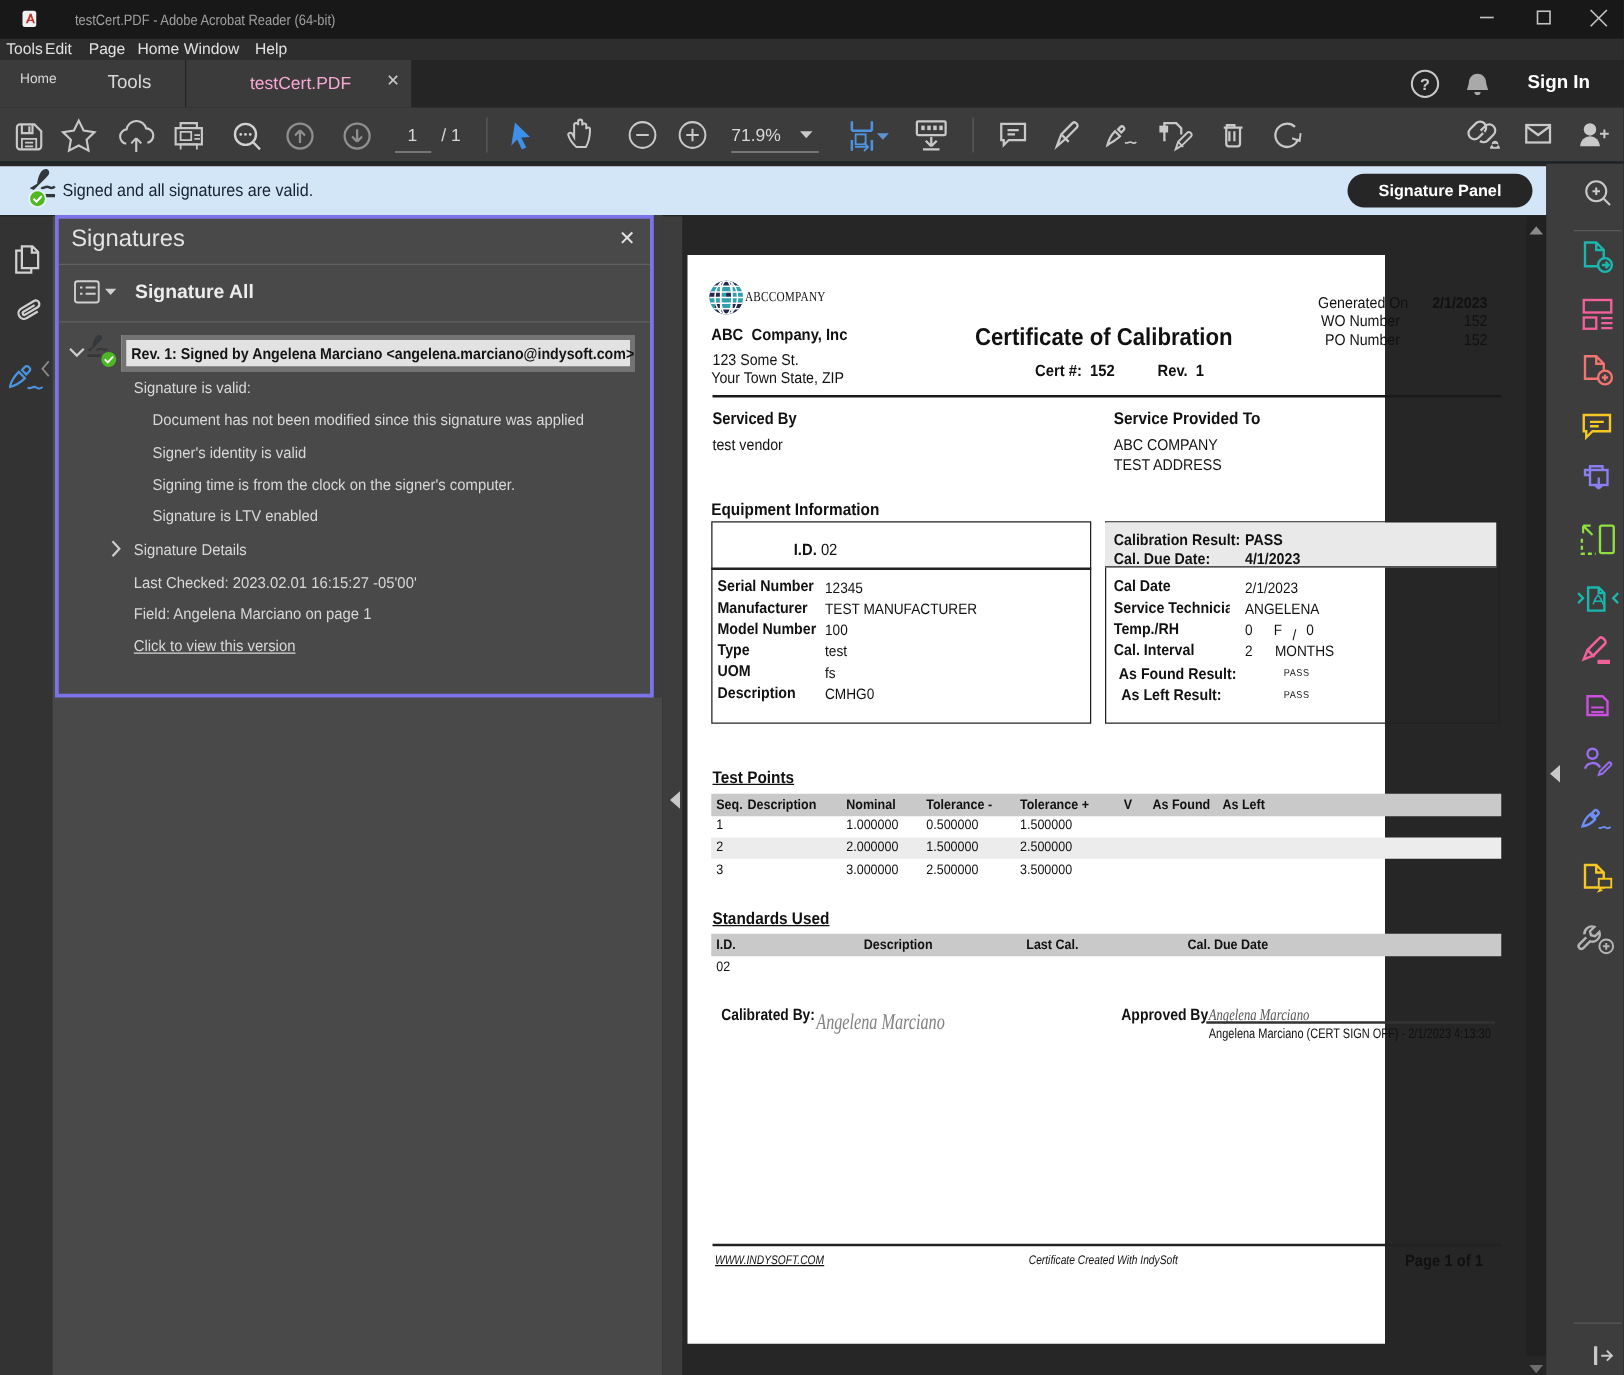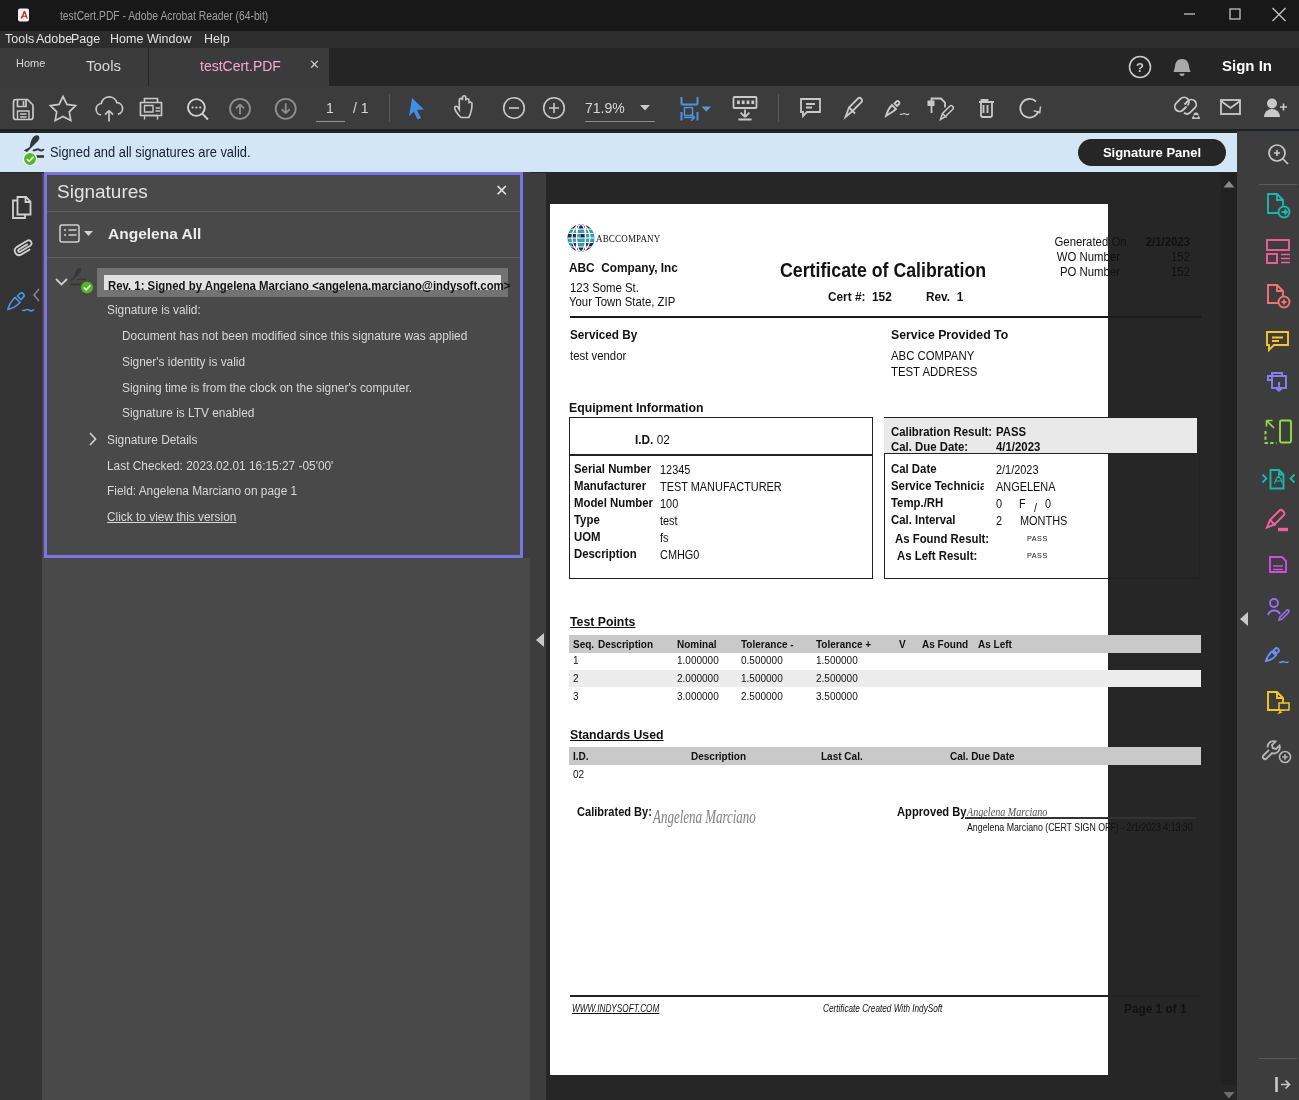--- a/index.html
+++ b/index.html
@@ -23,21 +23,21 @@
      text-align:center; line-height:27px; }
 
   
   #leftrail { left:0; top:173px; width:42px; height:927px; background:#333333; }
   #panelcol { left:42px; top:173px; width:488px; height:927px; background:#494949; }
   #gutter { left:530px; top:173px; width:16px; height:927px; background:#3d3d3d; }
   #sigpanel { left:44px; top:172px; width:479px; height:386px; background:#494949;
      border:3.5px solid #7b74e8; }
   .pnl-hr { position:absolute; left:47px; width:473px; height:1px; background:#606060; }
   .pnl-txt { position:absolute; font-size:12.5px; color:#d8d8d8; }
-  #sigsel { position:absolute; left:97px; top:268px; width:411px; height:29px; background:#e2e2e2; border:7px solid #737373; }
+  #sigsel { position:absolute; left:97px; top:268px; width:411px; height:29px; background:#e2e2e2; border:4px solid #737373; }
   #sigsel span { position:absolute; left:4px; top:3.5px; font-size:12.5px; font-weight:bold; color:#141414; white-space:nowrap; transform:scaleX(.91); transform-origin:0 0; }
 
   
   #viewport { left:546px; top:173px; width:691px; height:927px; background:#262626; }
   #scrollbar { left:1221px; top:173px; width:16px; height:912px; background:#212121; }
   #page { left:550px; top:204px; width:558px; height:871px; background:#ffffff; color:#111; }
   #rightrail { left:1237px; top:131px; width:62px; height:969px; background:#3d3d3d; }
 
   .doc { position:absolute; white-space:nowrap; }
   span.doc, .doc span { transform:scaleX(.91); transform-origin:0 0; }
@@ -47,21 +47,21 @@
   .grayhdr { position:absolute; background:#c9c9c9; }
 </style>
 </head>
 <body>
 <div id="stage">
   <div class="abs" id="titlebar">
       <span class="ttext">testCert.PDF - Adobe Acrobat Reader (64-bit)</span>
     </div>
   <div class="abs" id="menubar">
     <span class="mitem" style="left:5px">Tools</span>
-    <span class="mitem" style="left:36px">Adobe</span>
+    <span class="mitem" style="left:36px">Edit</span>
     <span class="mitem" style="left:71px">Page</span>
     <span class="mitem" style="left:110px">Home</span>
     <span class="mitem" style="left:147px">Window</span>
     <span class="mitem" style="left:204px">Help</span>
   </div>
   <div class="abs" id="tabbar">
     <div id="hometools">
       <span style="position:absolute;left:16px;top:9px;font-size:11px;color:#d8d8d8">Home</span>
       <span style="position:absolute;left:86px;top:9px;font-size:15px;color:#d8d8d8">Tools</span>
     </div>
@@ -84,21 +84,21 @@
   <div class="abs" id="viewport"></div>
   <div class="abs" id="scrollbar"></div>
   <div class="abs" id="rightrail"></div>
 
   <div class="abs" id="sigpanel">
     <span style="position:absolute;left:10px;top:6px;font-size:19px;color:#e3e3e3">Signatures</span>
     <span style="position:absolute;left:448px;top:6px;font-size:16px;color:#e3e3e3">✕</span>
   </div>
   <div class="pnl-hr" style="top:211px"></div>
   <div class="pnl-hr" style="top:257px"></div>
-  <span class="pnl-txt b" style="left:108px;top:225px;font-size:15.5px;color:#ececec;transform:none">Angelena All</span>
+  <span class="pnl-txt b" style="left:108px;top:225px;font-size:15.5px;color:#ececec;transform:none">Signature All</span>
   <div id="sigsel">
       <span>Rev. 1: Signed by Angelena Marciano &lt;angelena.marciano@indysoft.com&gt;</span>
     </div>
   <span class="pnl-txt" style="left:107px;top:303px">Signature is valid:</span>
   <span class="pnl-txt" style="left:122px;top:329px">Document has not been modified since this signature was applied</span>
   <span class="pnl-txt" style="left:122px;top:355px">Signer's identity is valid</span>
   <span class="pnl-txt" style="left:122px;top:381px">Signing time is from the clock on the signer's computer.</span>
   <span class="pnl-txt" style="left:122px;top:406px">Signature is LTV enabled</span>
   <span class="pnl-txt" style="left:107px;top:433px">Signature Details</span>
   <span class="pnl-txt" style="left:107px;top:459px">Last Checked: 2023.02.01 16:15:27 -05'00'</span>

